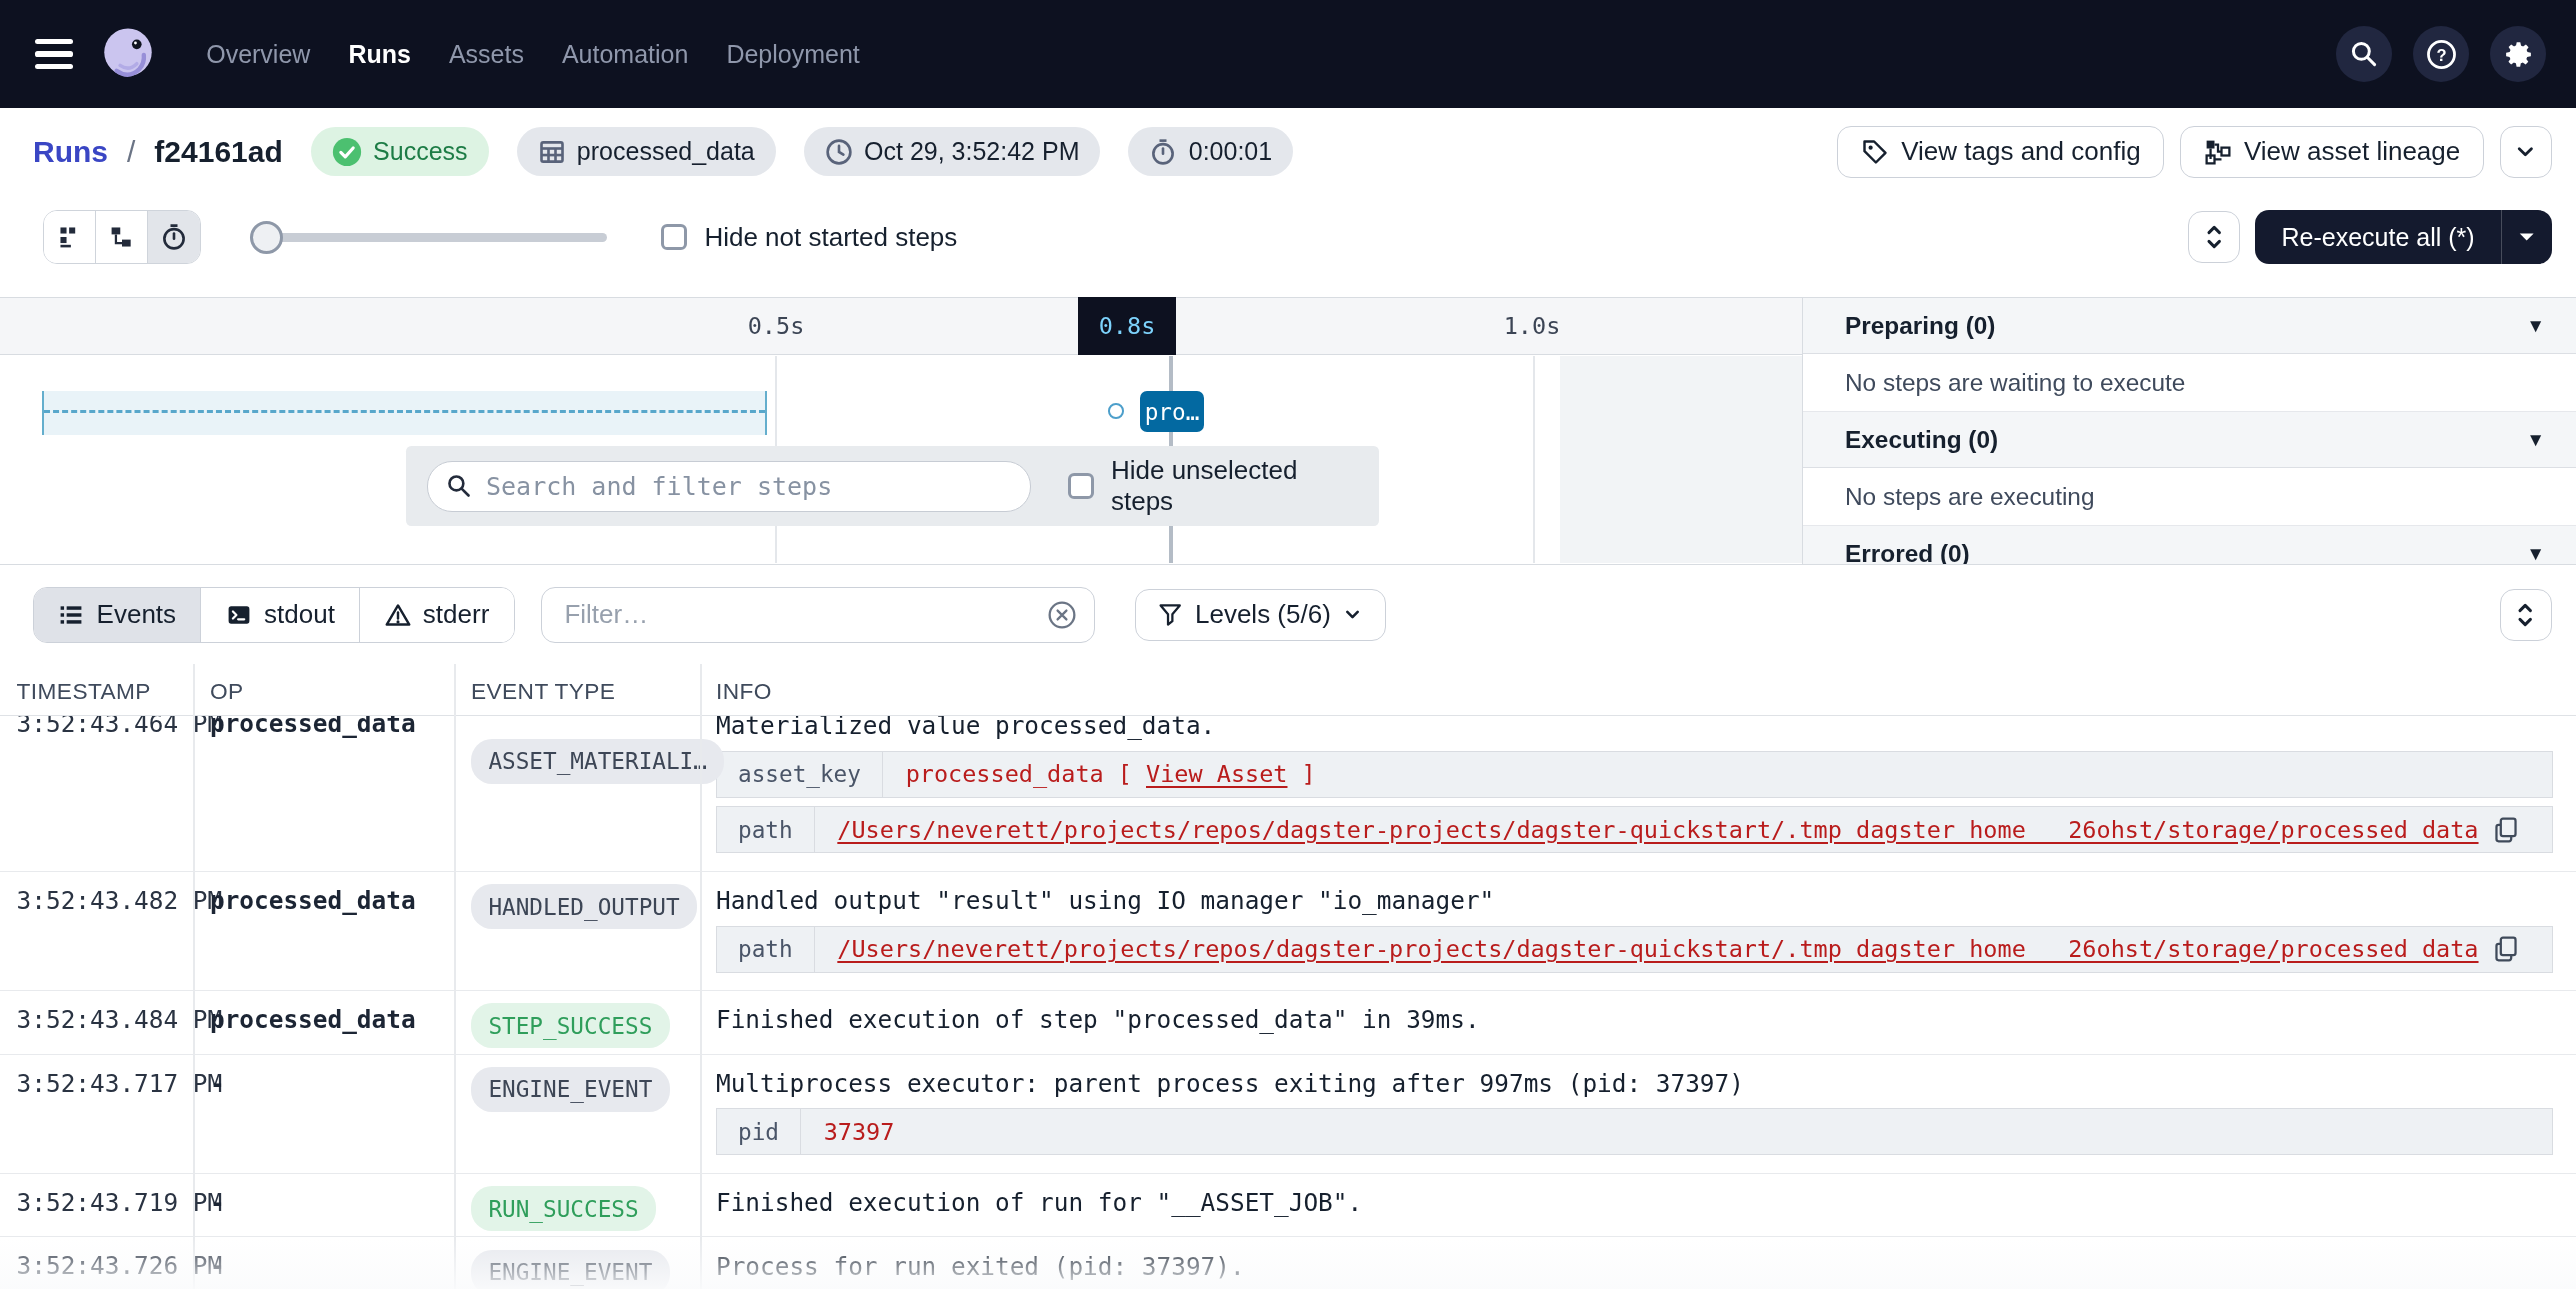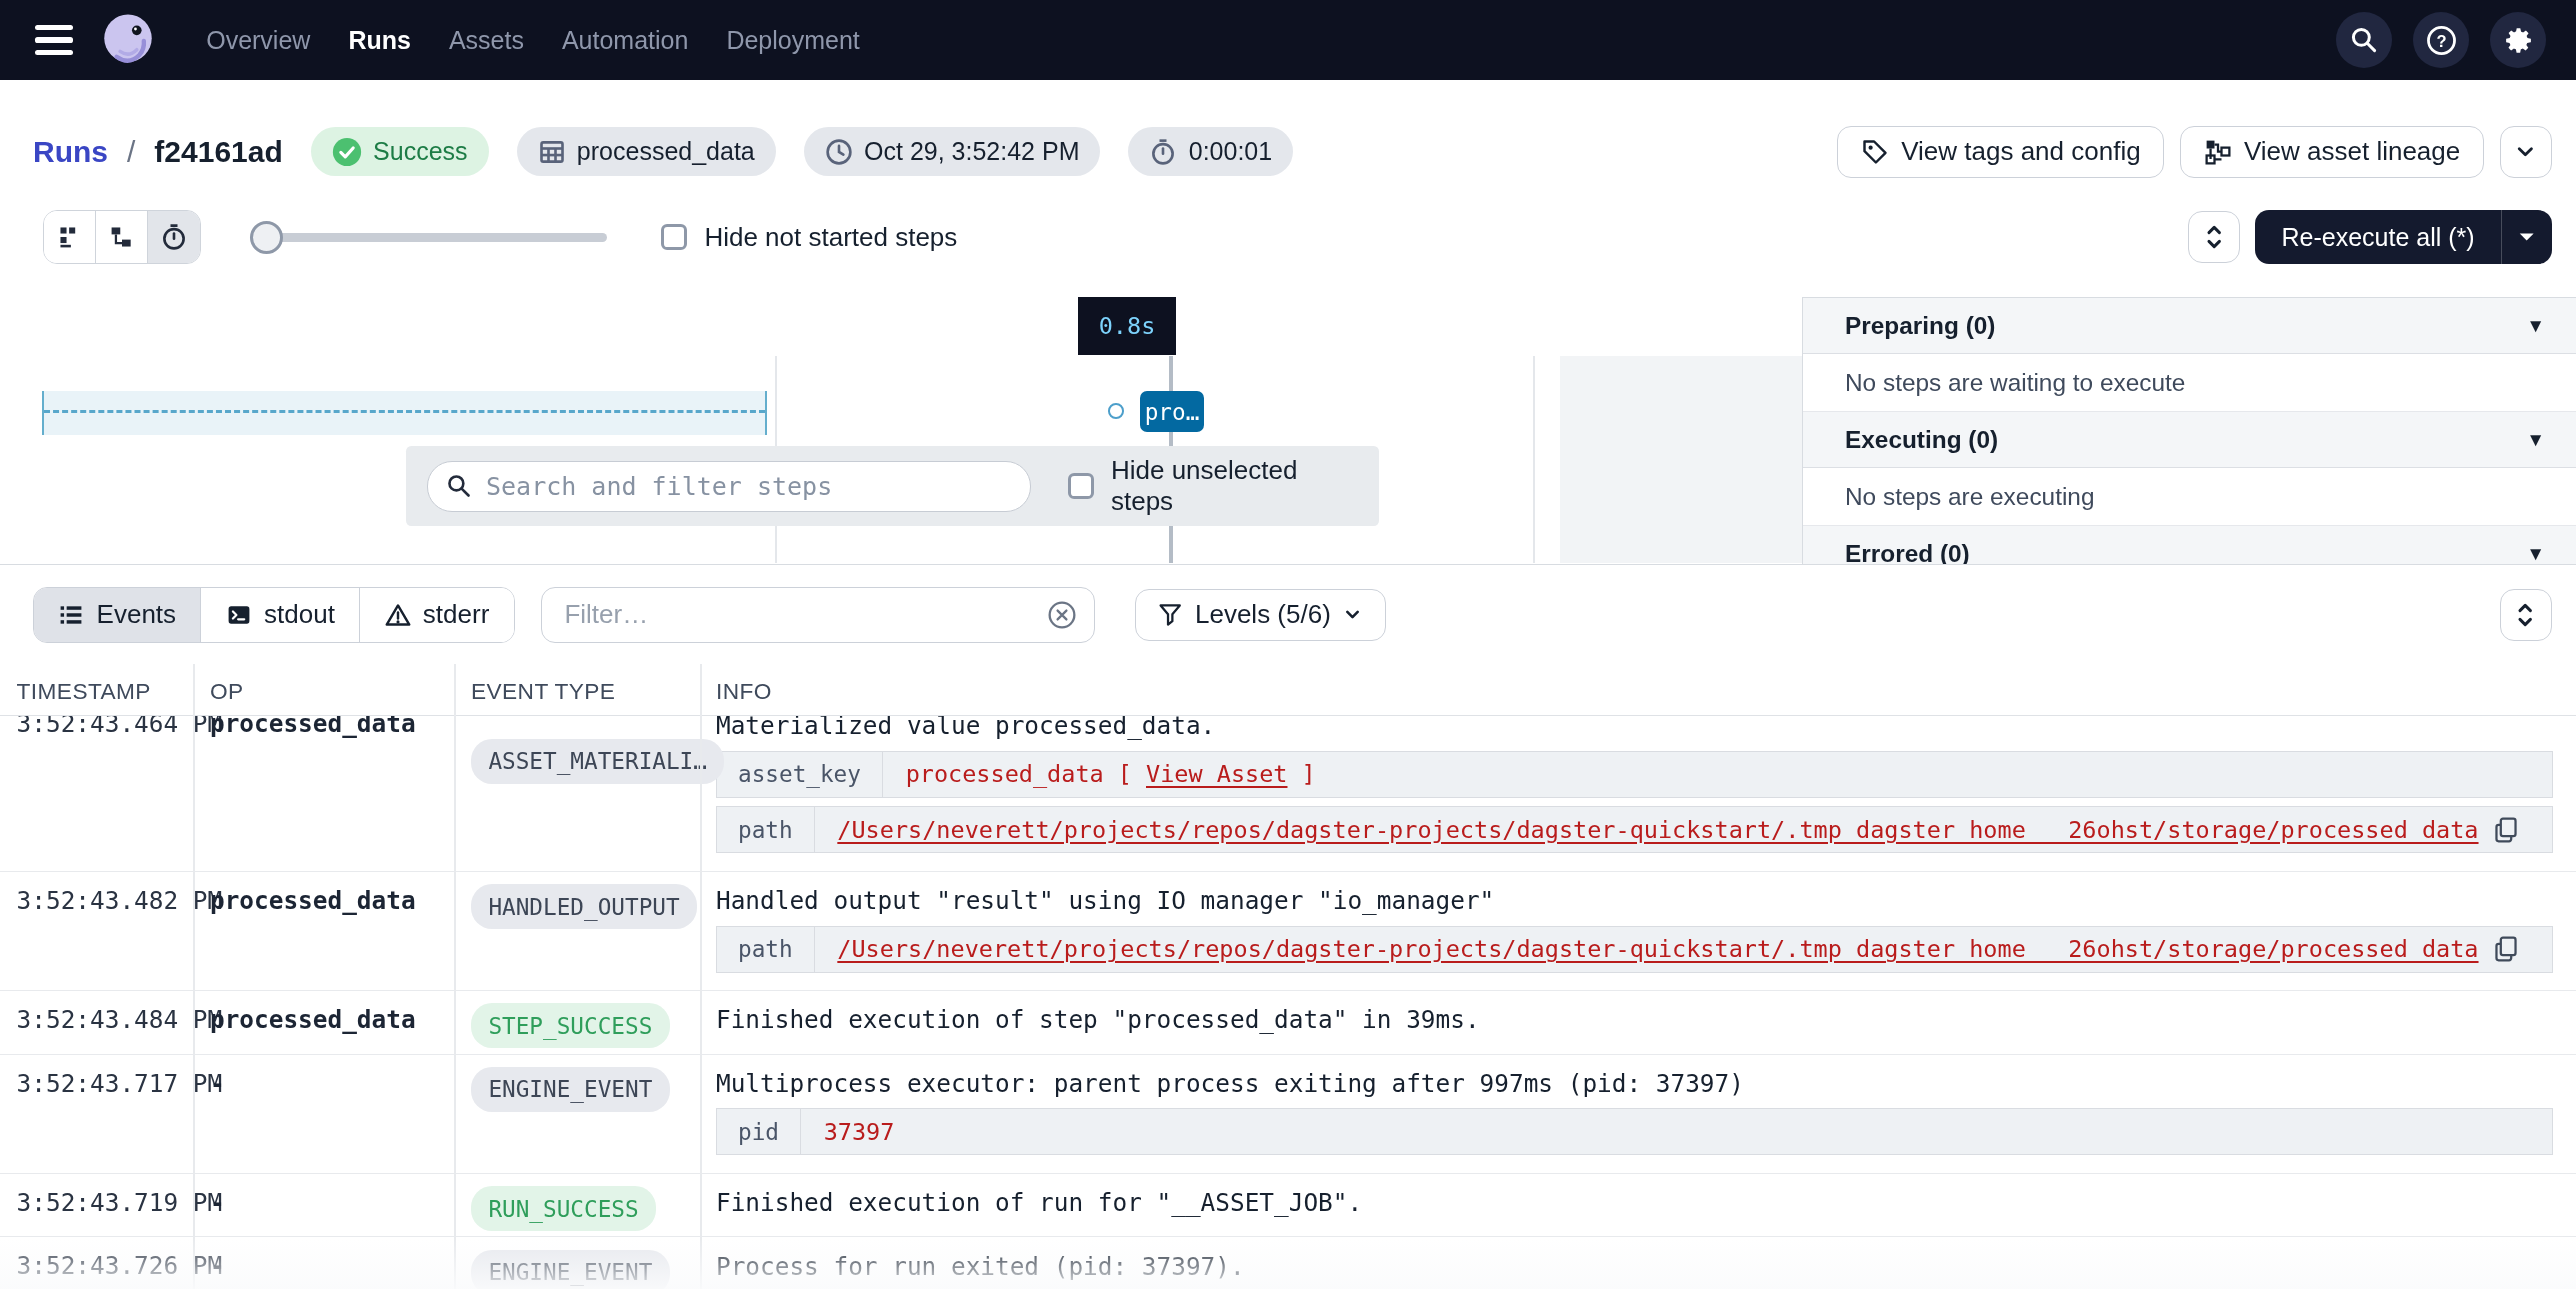--- a/index.html
+++ b/index.html
@@ -2,21 +2,21 @@
 <html style="font-size:14px"><head>
 <meta charset="utf-8">
 <style>
   * { margin:0; padding:0; box-sizing:border-box; }
   html,body { width:2576px; height:1290px; overflow:hidden; background:#fff;
     font-family:"Liberation Sans", sans-serif; color:#16202e; }
   .mono { font-family:"DejaVu Sans Mono", monospace; }
   .app { position:relative; width:2576px; height:1290px; }
 
   
-  .topnav { position:absolute; top:0; left:0; right:0; height:80px; background:#0d1120;
+  .topnav { position:absolute; top:0; left:0; right:0; height:108px; background:#0d1120;
     display:flex; align-items:center; padding:0 30px; }
   .hamburger { width:38px; height:30px; display:flex; flex-direction:column; justify-content:space-between; cursor:pointer; margin-left:5.2px; }
   .hamburger span { display:block; height:5.2px; border-radius:2.6px; background:#fff; }
   .logo { width:58px; height:58px; margin-left:26px; }
   .navlinks { display:flex; gap:38px; margin-left:49px; }
   .navlink { font-size:25px; color:#8f97ab; cursor:pointer; }
   .navlink.active { color:#fff; font-weight:700; }
   .topnav .spacer { flex:1; }
   .navicons { display:flex; gap:21px; }
   .navicon { width:56px; height:56px; border-radius:50%; background:#212740; display:flex; align-items:center; justify-content:center; cursor:pointer; }
@@ -278,20 +278,24 @@
       <div class="main">Re-execute all (*)</div>
       <div class="caret">
         <svg class="icn" width="17.4" height="12.2" viewBox="0 0 20 14">
             <path d="M2 3 l8 8 8-8 z" fill="#fff"></path>
           </svg>
       </div>
     </div>
   </div>
 
   <div class="gantt">
+    <div class="timeline">
+      <span class="tick mono" style="left:776px">0.5s</span>
+      <span class="tick mono" style="left:1532px">1.0s</span>
+    </div>
     <div class="markerbox mono">0.8s</div>
 
     <div class="gridline" style="left:775px"></div>
     <div class="gridline" style="left:1533px"></div>
     <div class="after-region"></div>
     <div class="markerline"></div>
 
     <div class="waitspan">
         <div class="dash"></div>
       </div>

